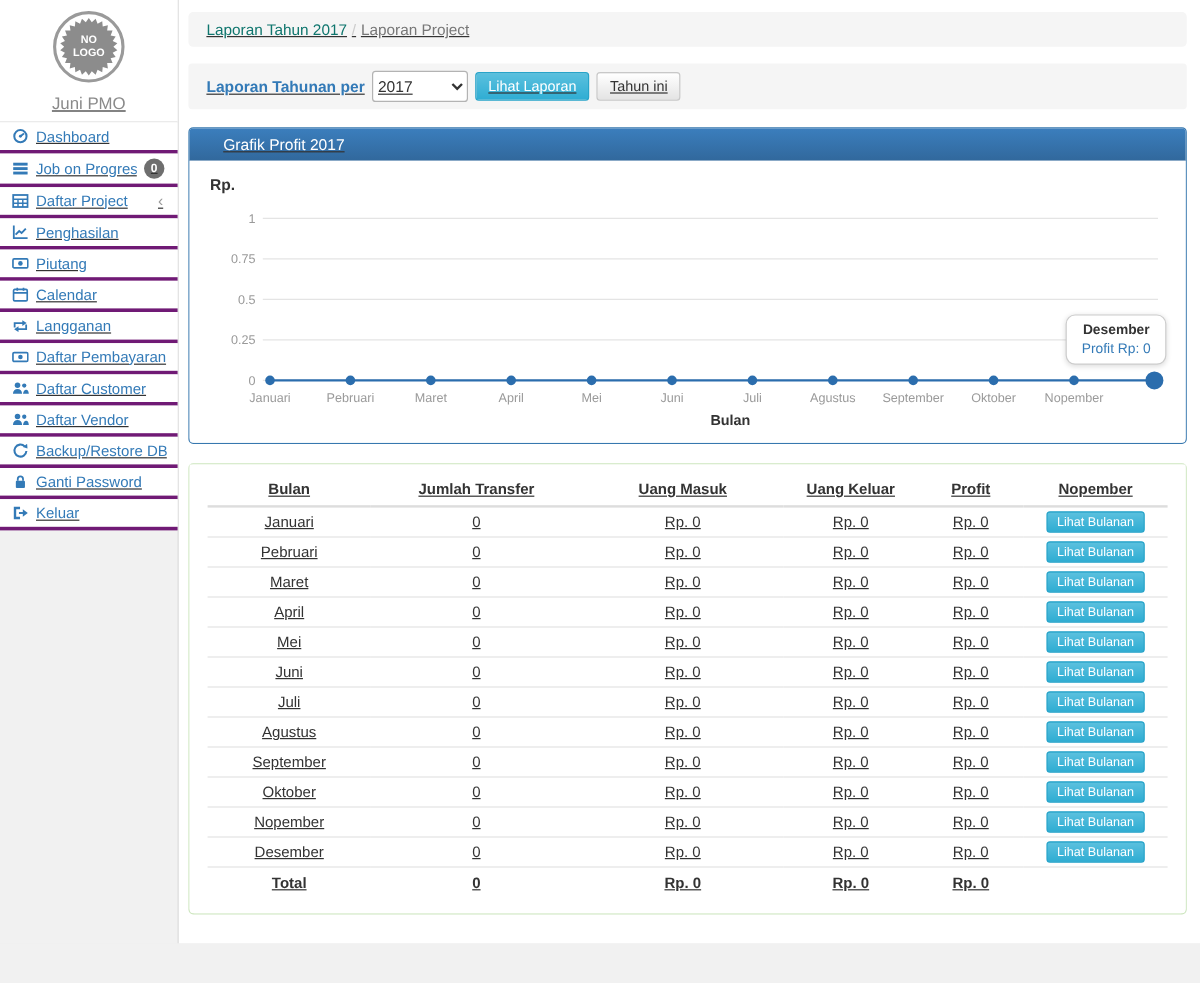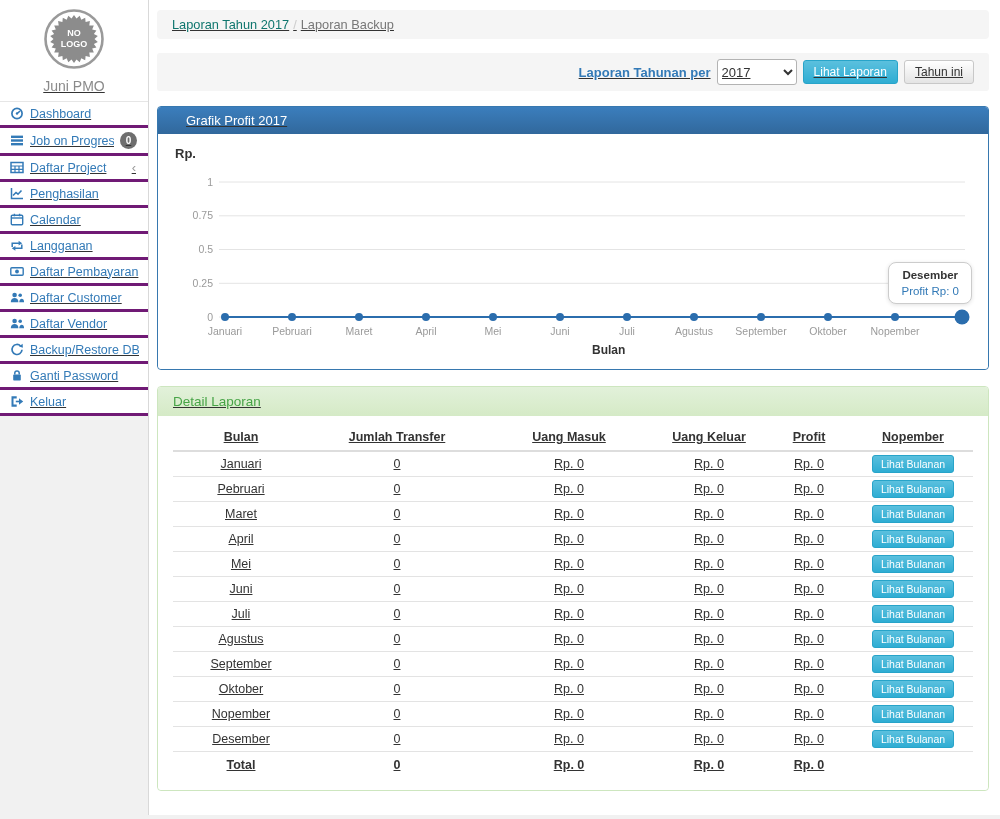--- a/index.html
+++ b/index.html
@@ -37,21 +37,21 @@
 
   .breadcrumb {
     background:#f5f5f5; border-radius:4px; padding:7px 15px;
     font-size:12.8px; color:#777; margin-bottom:14px;
   }
   .breadcrumb a { color:#0f766e; }
   .breadcrumb .sep { color:#ccc; margin:0 4px; }
 
   .controlbar {
     background:#f5f5f5; border-radius:3px; padding:6px 15px;
-    display:flex; align-items:center; margin-bottom:15px; height:38px;justify-content:flex-end;
+    display:flex; align-items:center; margin-bottom:15px; height:38px;
   }
   .controlbar .ctl-label { color:#337ab7; font-weight:bold; font-size:13px; margin-right:6px; }
   .year-select {
     height:26px; width:80px; border:1px solid #b3b3b3; border-radius:3px;
     background:#fff; font-size:13px; color:#333; margin-right:6px;
     font-family:"Liberation Sans", sans-serif;
   }
   .btn { display:inline-block; border-radius:3px; font-size:12px; padding:4px 10px; cursor:pointer; font-family:"Liberation Sans",sans-serif; }
   .btn-info {
     color:#fff; background:linear-gradient(#5bc0de, #2fadd3);
@@ -173,20 +173,31 @@
                 <path d="M3 8.5 6 5.5 8 7.2 11.5 3.5" stroke="currentColor" stroke-width="1.6" fill="none"></path>
               </svg>
             </span>
             <span class="lbl">Penghasilan</span>
           </a>
         </li>
         <li>
           <a href="#">
             <span class="icon">
               <svg width="14" height="13" viewBox="0 0 14 13">
+                <rect x="0.8" y="2.8" width="12.4" height="7.4" rx="1" fill="none" stroke="currentColor" stroke-width="1.4"></rect>
+                <circle cx="7" cy="6.5" r="1.9" fill="currentColor"></circle>
+              </svg>
+            </span>
+            <span class="lbl">Piutang</span>
+          </a>
+        </li>
+        <li>
+          <a href="#">
+            <span class="icon">
+              <svg width="14" height="13" viewBox="0 0 14 13">
                 <rect x="1.3" y="2.2" width="11.4" height="9.6" rx="1" fill="none" stroke="currentColor" stroke-width="1.4"></rect>
                 <path d="M1.3 5h11.4" stroke="currentColor" stroke-width="1.4"></path>
                 <path d="M4.4 0.8v2.4M9.6 0.8v2.4" stroke="currentColor" stroke-width="1.4"></path>
               </svg>
             </span>
             <span class="lbl">Calendar</span>
           </a>
         </li>
         <li>
           <a href="#">
@@ -271,21 +282,21 @@
             </span>
             <span class="lbl">Keluar</span>
           </a>
         </li>
       </ul>
   </div>
 
   <div class="content">
 
     <div class="breadcrumb">
-      <a href="#">Laporan Tahun 2017</a><span class="sep">/</span><span>Laporan Backup</span>
+      <a href="#">Laporan Tahun 2017</a><span class="sep">/</span><span>Laporan Project</span>
     </div>
 
     <div class="controlbar">
       <span class="ctl-label">Laporan Tahunan per</span>
       <select class="year-select" id="year-select"><option>2017</option></select>
       <button class="btn btn-info">Lihat Laporan</button>
       <button class="btn btn-default">Tahun ini</button>
     </div>
 
     <div class="panel panel-primary">
@@ -330,21 +341,20 @@
             <text x="419" y="212" class="c-xlabel">Bulan</text>
           </svg>
         <div class="chart-tooltip">
           <div class="tt-title">Desember</div>
           <div class="tt-text">Profit Rp: 0</div>
         </div>
       </div>
     </div>
 
     <div class="panel panel-success">
-      <div class="panel-heading">Detail Laporan</div>
       <div class="panel-body detail-body">
         <table class="report">
           <colgroup>
             <col style="width:17%">
               <col style="width:22%">
               <col style="width:21%">
             <col style="width:14%">
               <col style="width:11%">
               <col style="width:15%">
           </colgroup>

